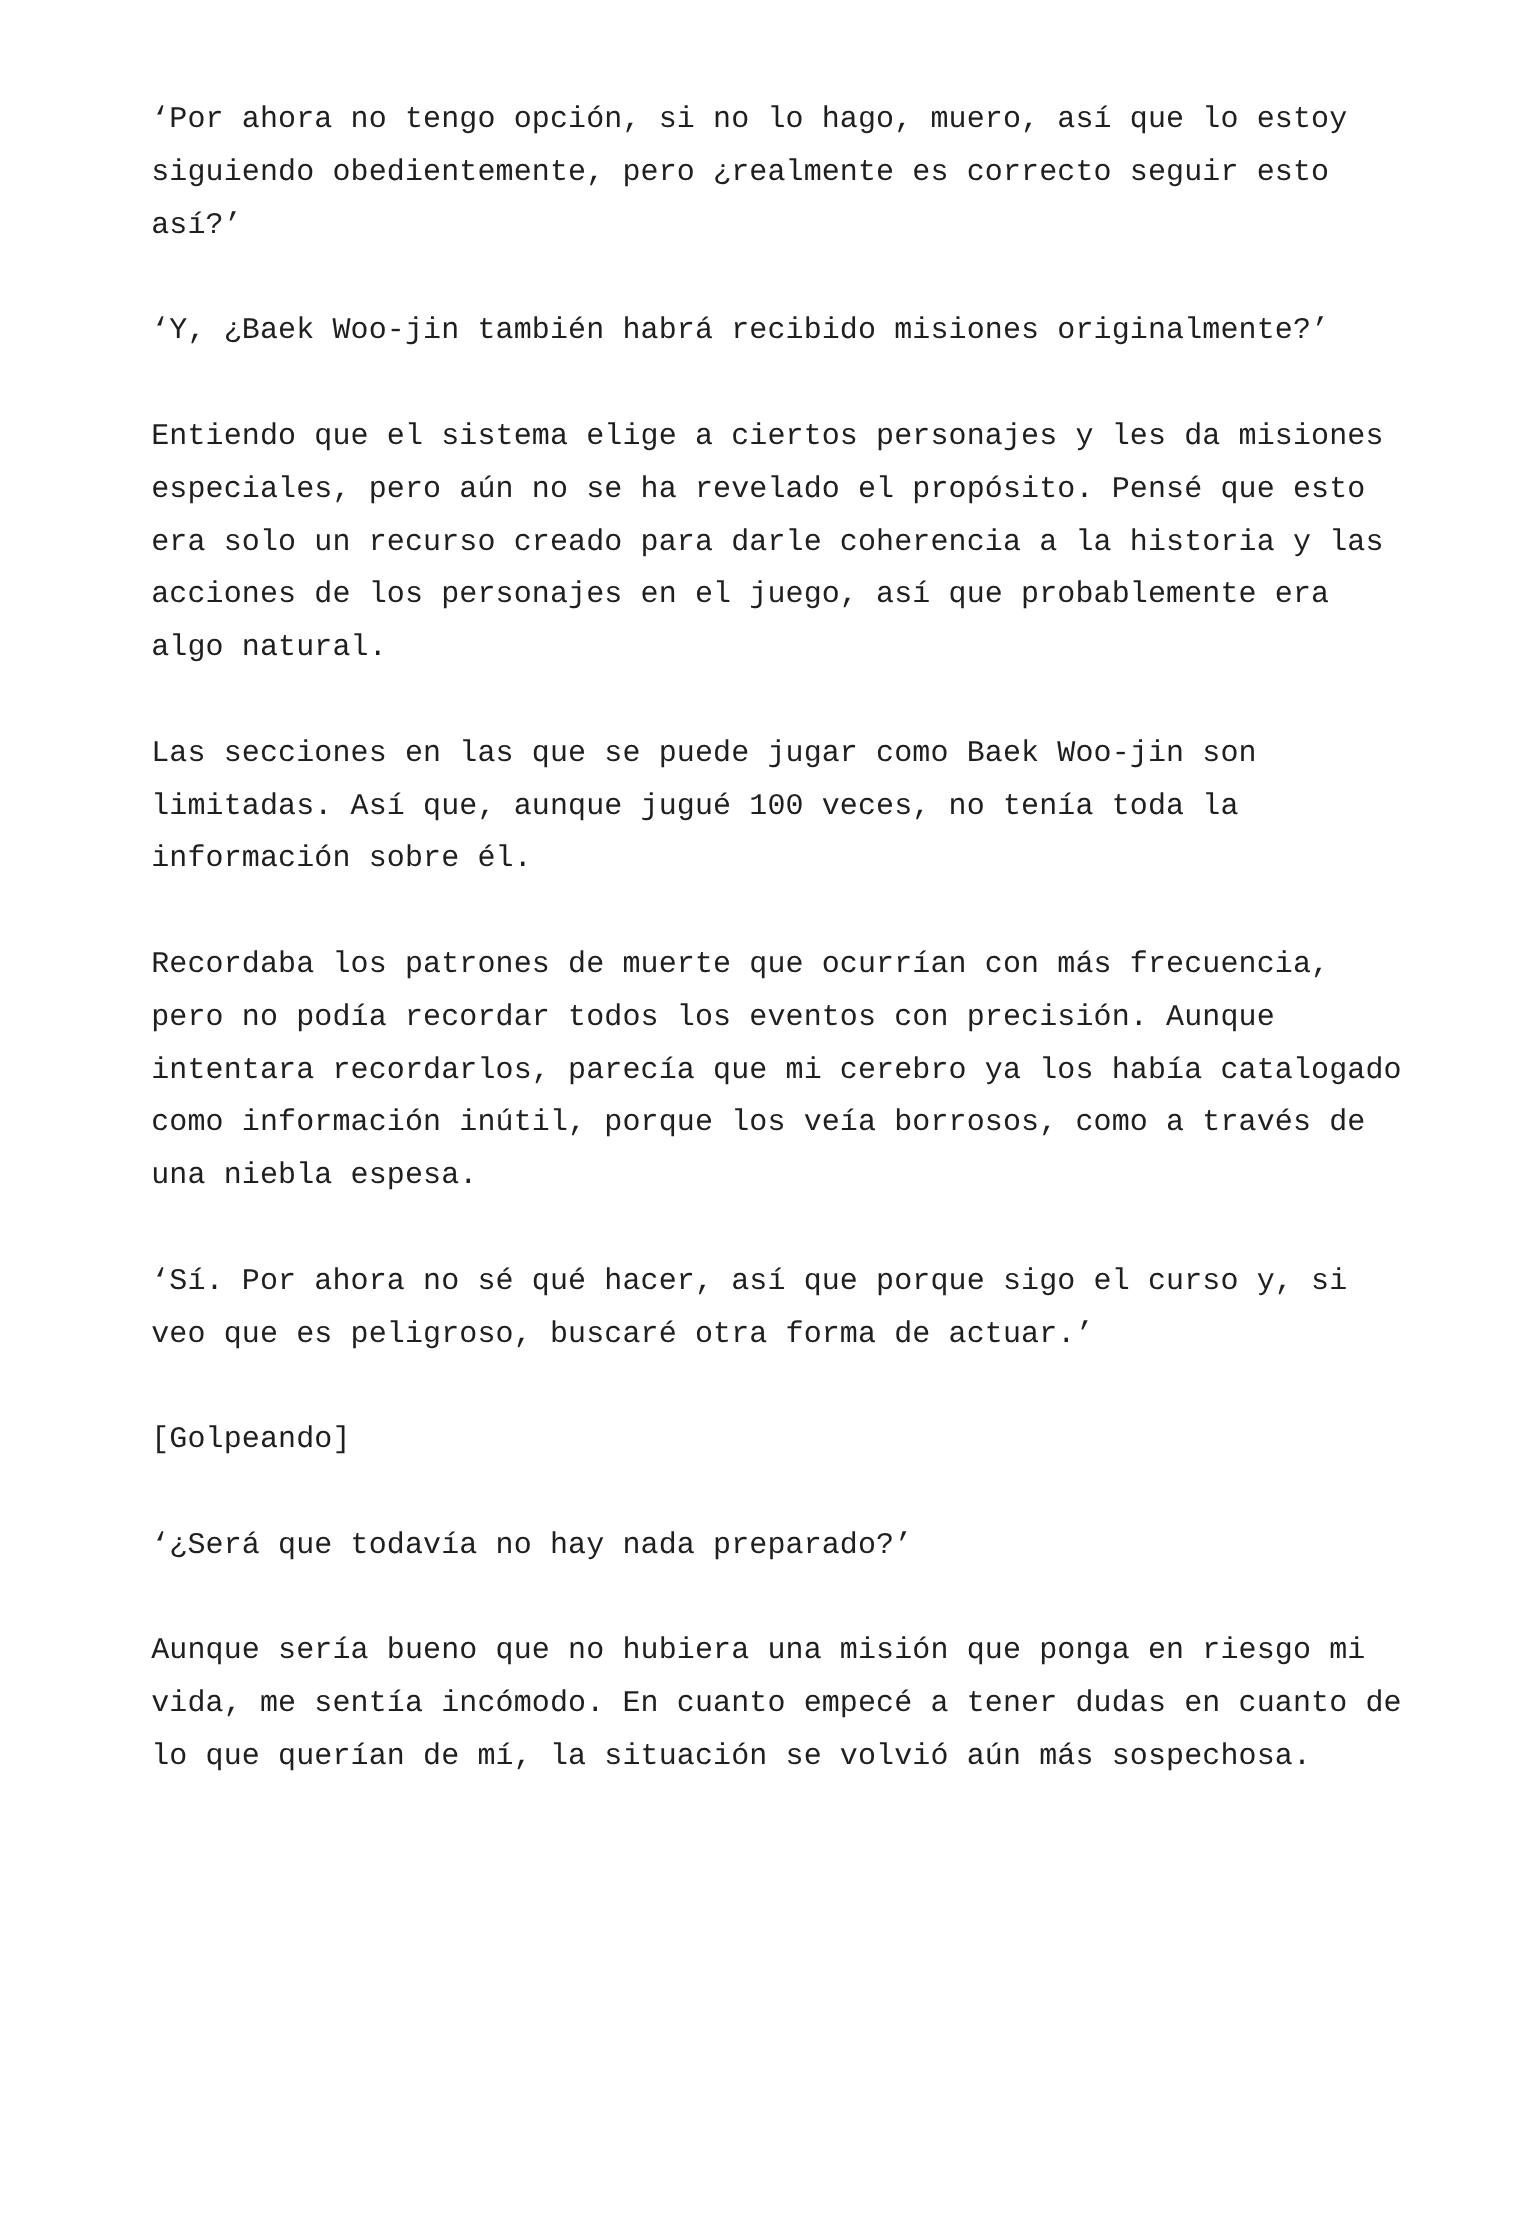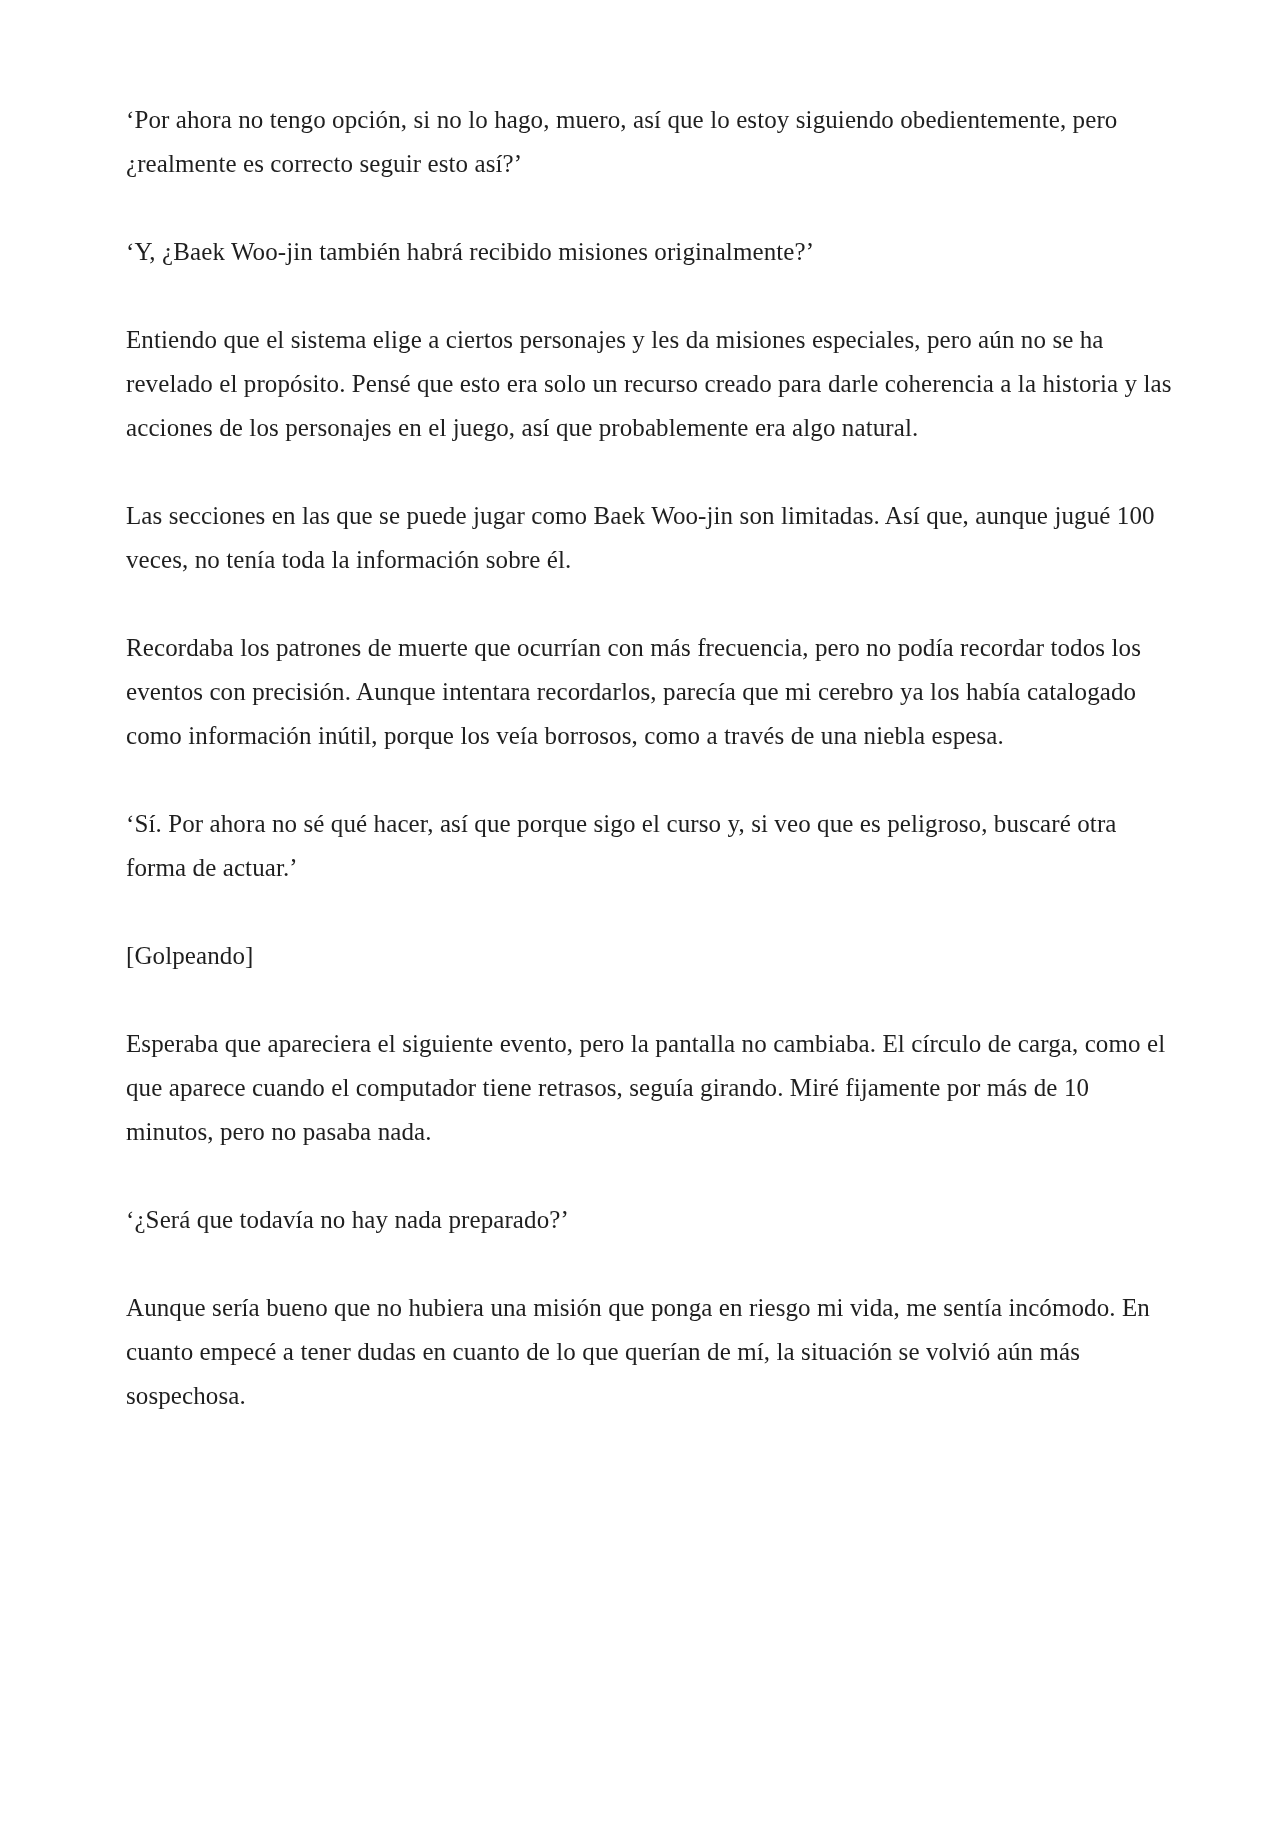--- a/index.html
+++ b/index.html
@@ -2,36 +2,34 @@
 <html><head>
 <meta charset="utf-8">
 <style>
   html, body { margin: 0; padding: 0; background: #ffffff; }
   body { width: 1280px; height: 1845px; overflow: hidden; position: relative; }
   .page {
     position: absolute;
     left: 126px;
     top: 78px;
     width: 1050px;
-    font-family: Liberation Serif, serif;
+    font-family: Liberation Mono, monospace;
     font-size: 25px;
     line-height: 44px;
     color: #1f1f1f;
     letter-spacing: 0.1px;
-    margin-top: 20px;
   }
   .para { margin: 0 0 44px 0; }
 </style>
 </head>
 <body>
 
 <div class="page">
   <p class="para">‘Por ahora no tengo opción, si no lo hago, muero, así que lo estoy siguiendo obedientemente, pero ¿realmente es correcto seguir esto así?’</p>
   <p class="para">‘Y, ¿Baek Woo-jin también habrá recibido misiones originalmente?’</p>
   <p class="para">Entiendo que el sistema elige a ciertos personajes y les da misiones especiales, pero aún no se ha revelado el propósito. Pensé que esto era solo un recurso creado para darle coherencia a la historia y las acciones de los personajes en el juego, así que probablemente era algo natural.</p>
   <p class="para">Las secciones en las que se puede jugar como Baek Woo-jin son limitadas. Así que, aunque jugué 100 veces, no tenía toda la información sobre él.</p>
   <p class="para">Recordaba los patrones de muerte que ocurrían con más frecuencia, pero no podía recordar todos los eventos con precisión. Aunque intentara recordarlos, parecía que mi cerebro ya los había catalogado como información inútil, porque los veía borrosos, como a través de una niebla espesa.</p>
   <p class="para">‘Sí. Por ahora no sé qué hacer, así que porque sigo el curso y, si veo que es peligroso, buscaré otra forma de actuar.’</p>
   <p class="para">[Golpeando]</p>
-  <p class="para">Esperaba que apareciera el siguiente evento, pero la pantalla no cambiaba. El círculo de carga, como el que aparece cuando el computador tiene retrasos, seguía girando. Miré fijamente por más de 10 minutos, pero no pasaba nada.</p>
   <p class="para">‘¿Será que todavía no hay nada preparado?’</p>
   <p class="para">Aunque sería bueno que no hubiera una misión que ponga en riesgo mi vida, me sentía incómodo. En cuanto empecé a tener dudas en cuanto de lo que querían de mí,  la situación se volvió aún más sospechosa.</p>
 </div>
 
 </body></html>

